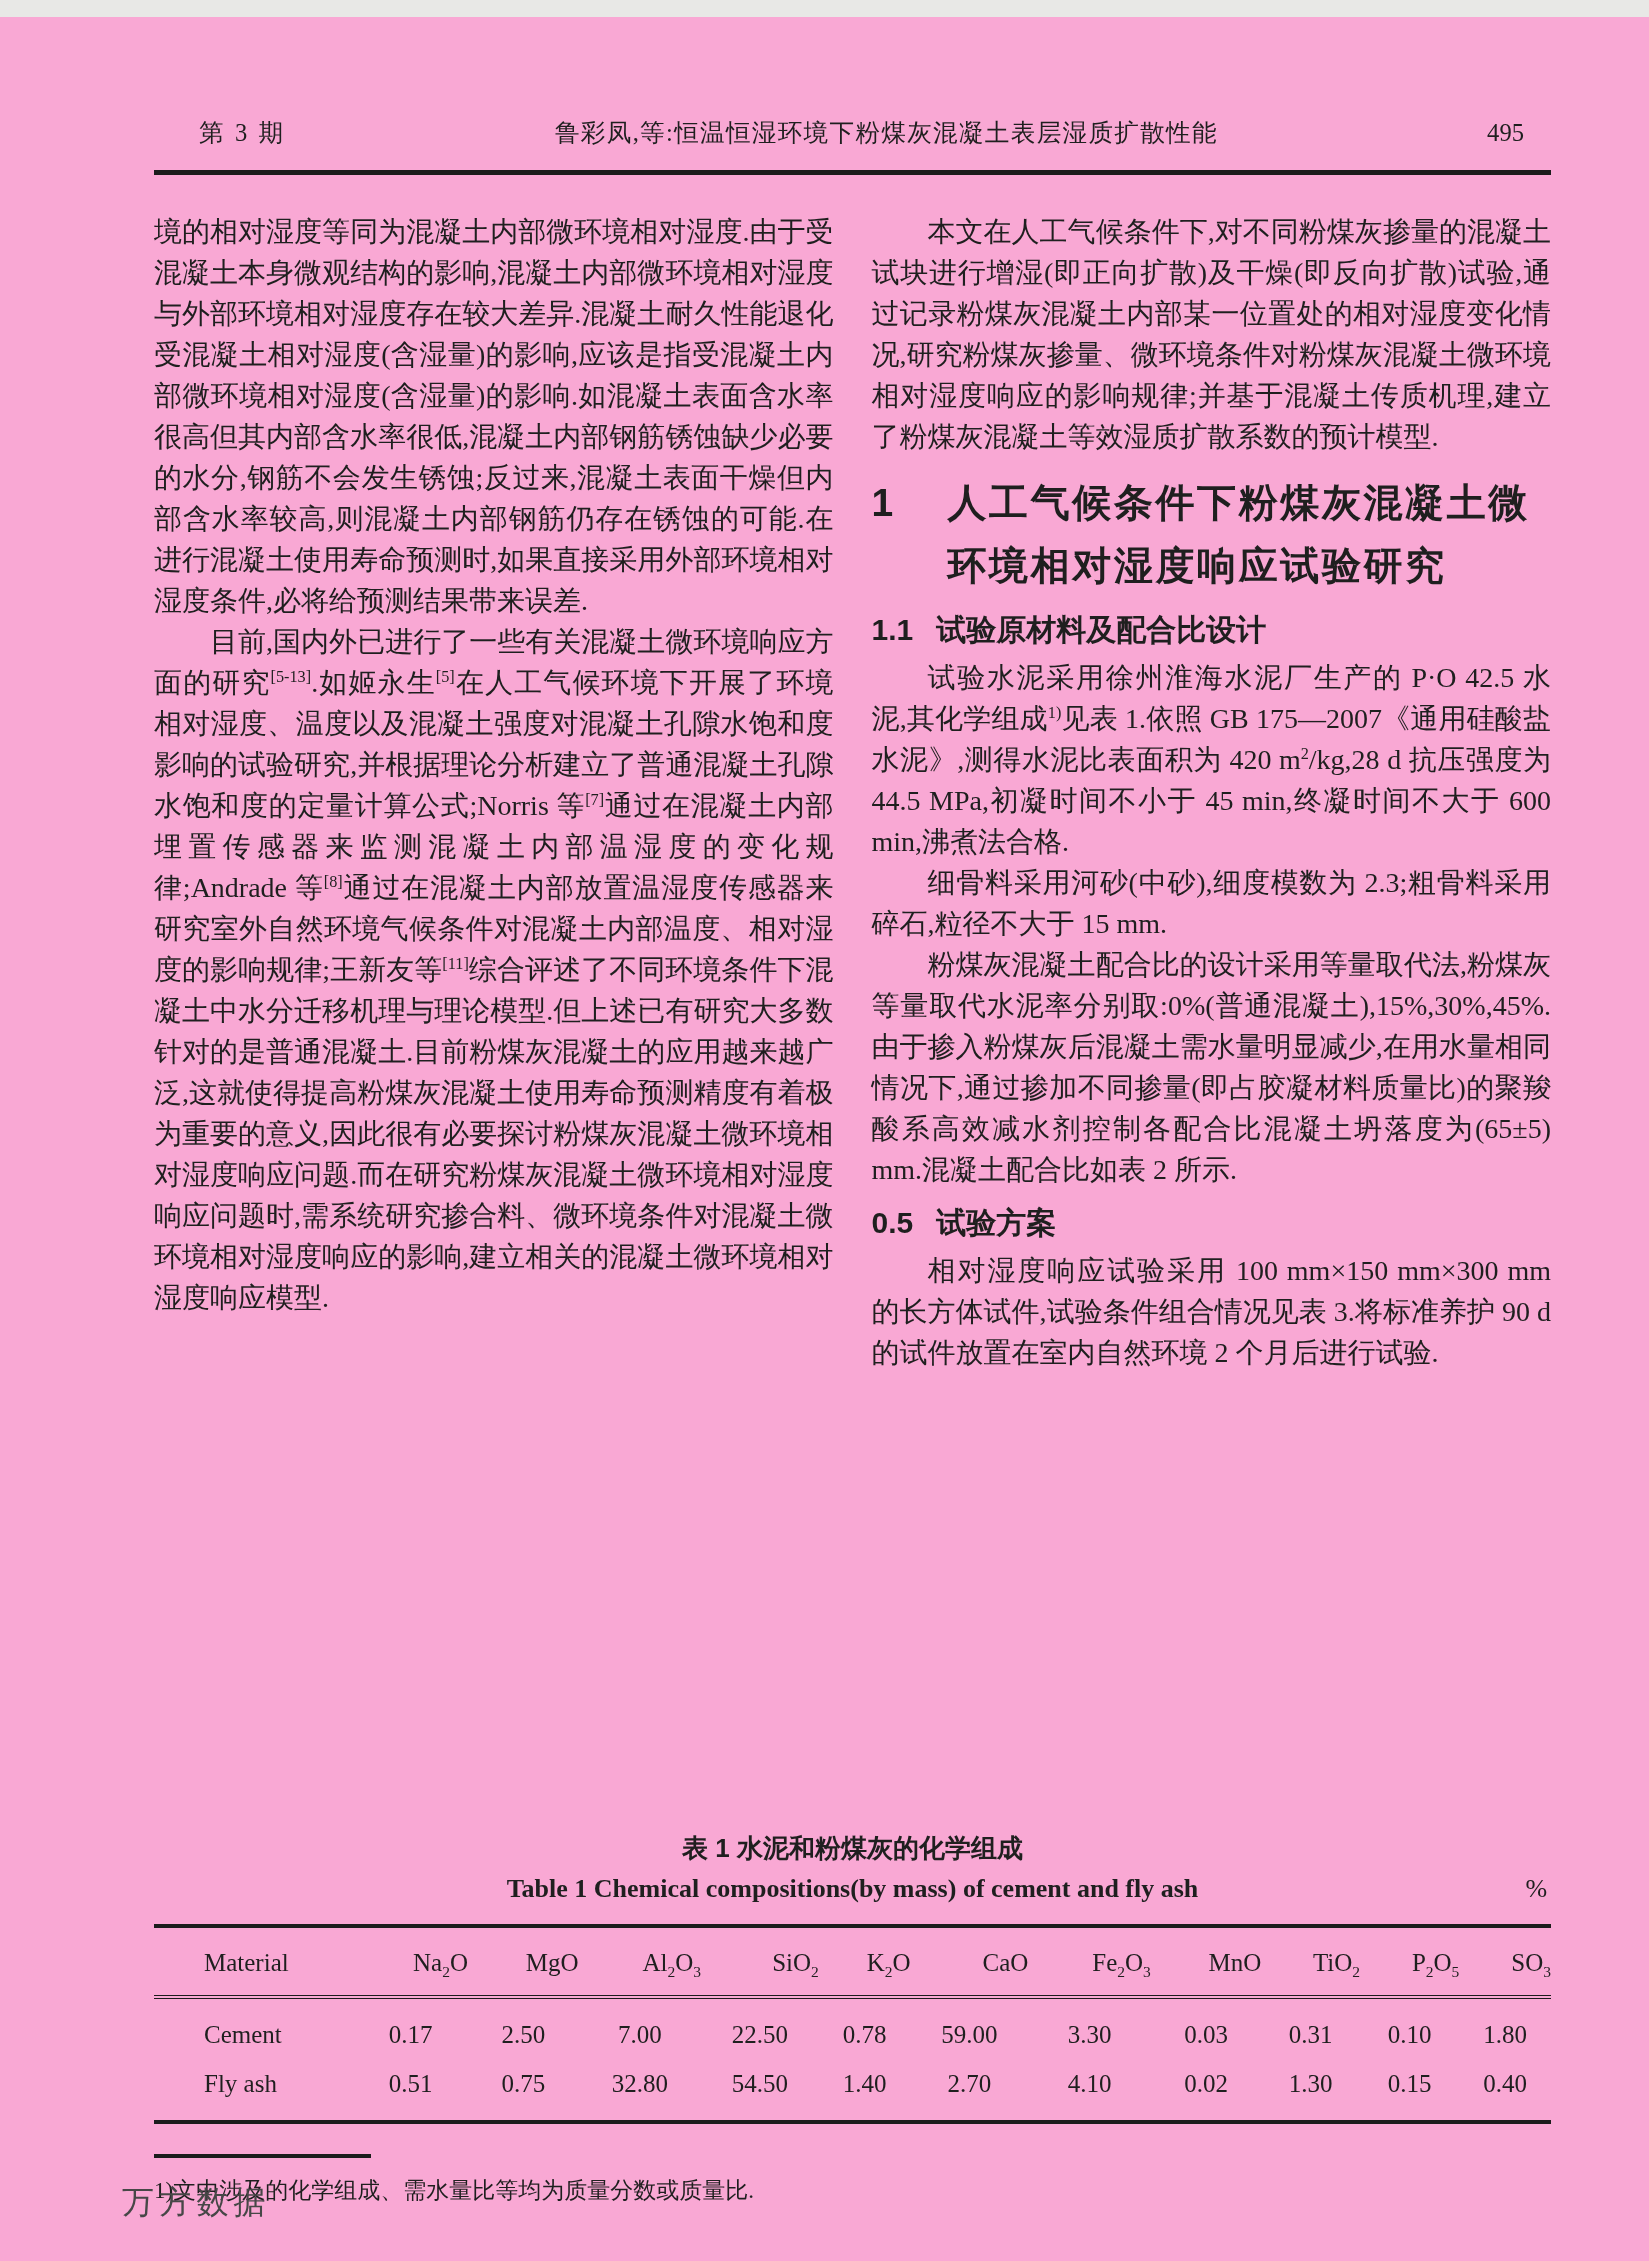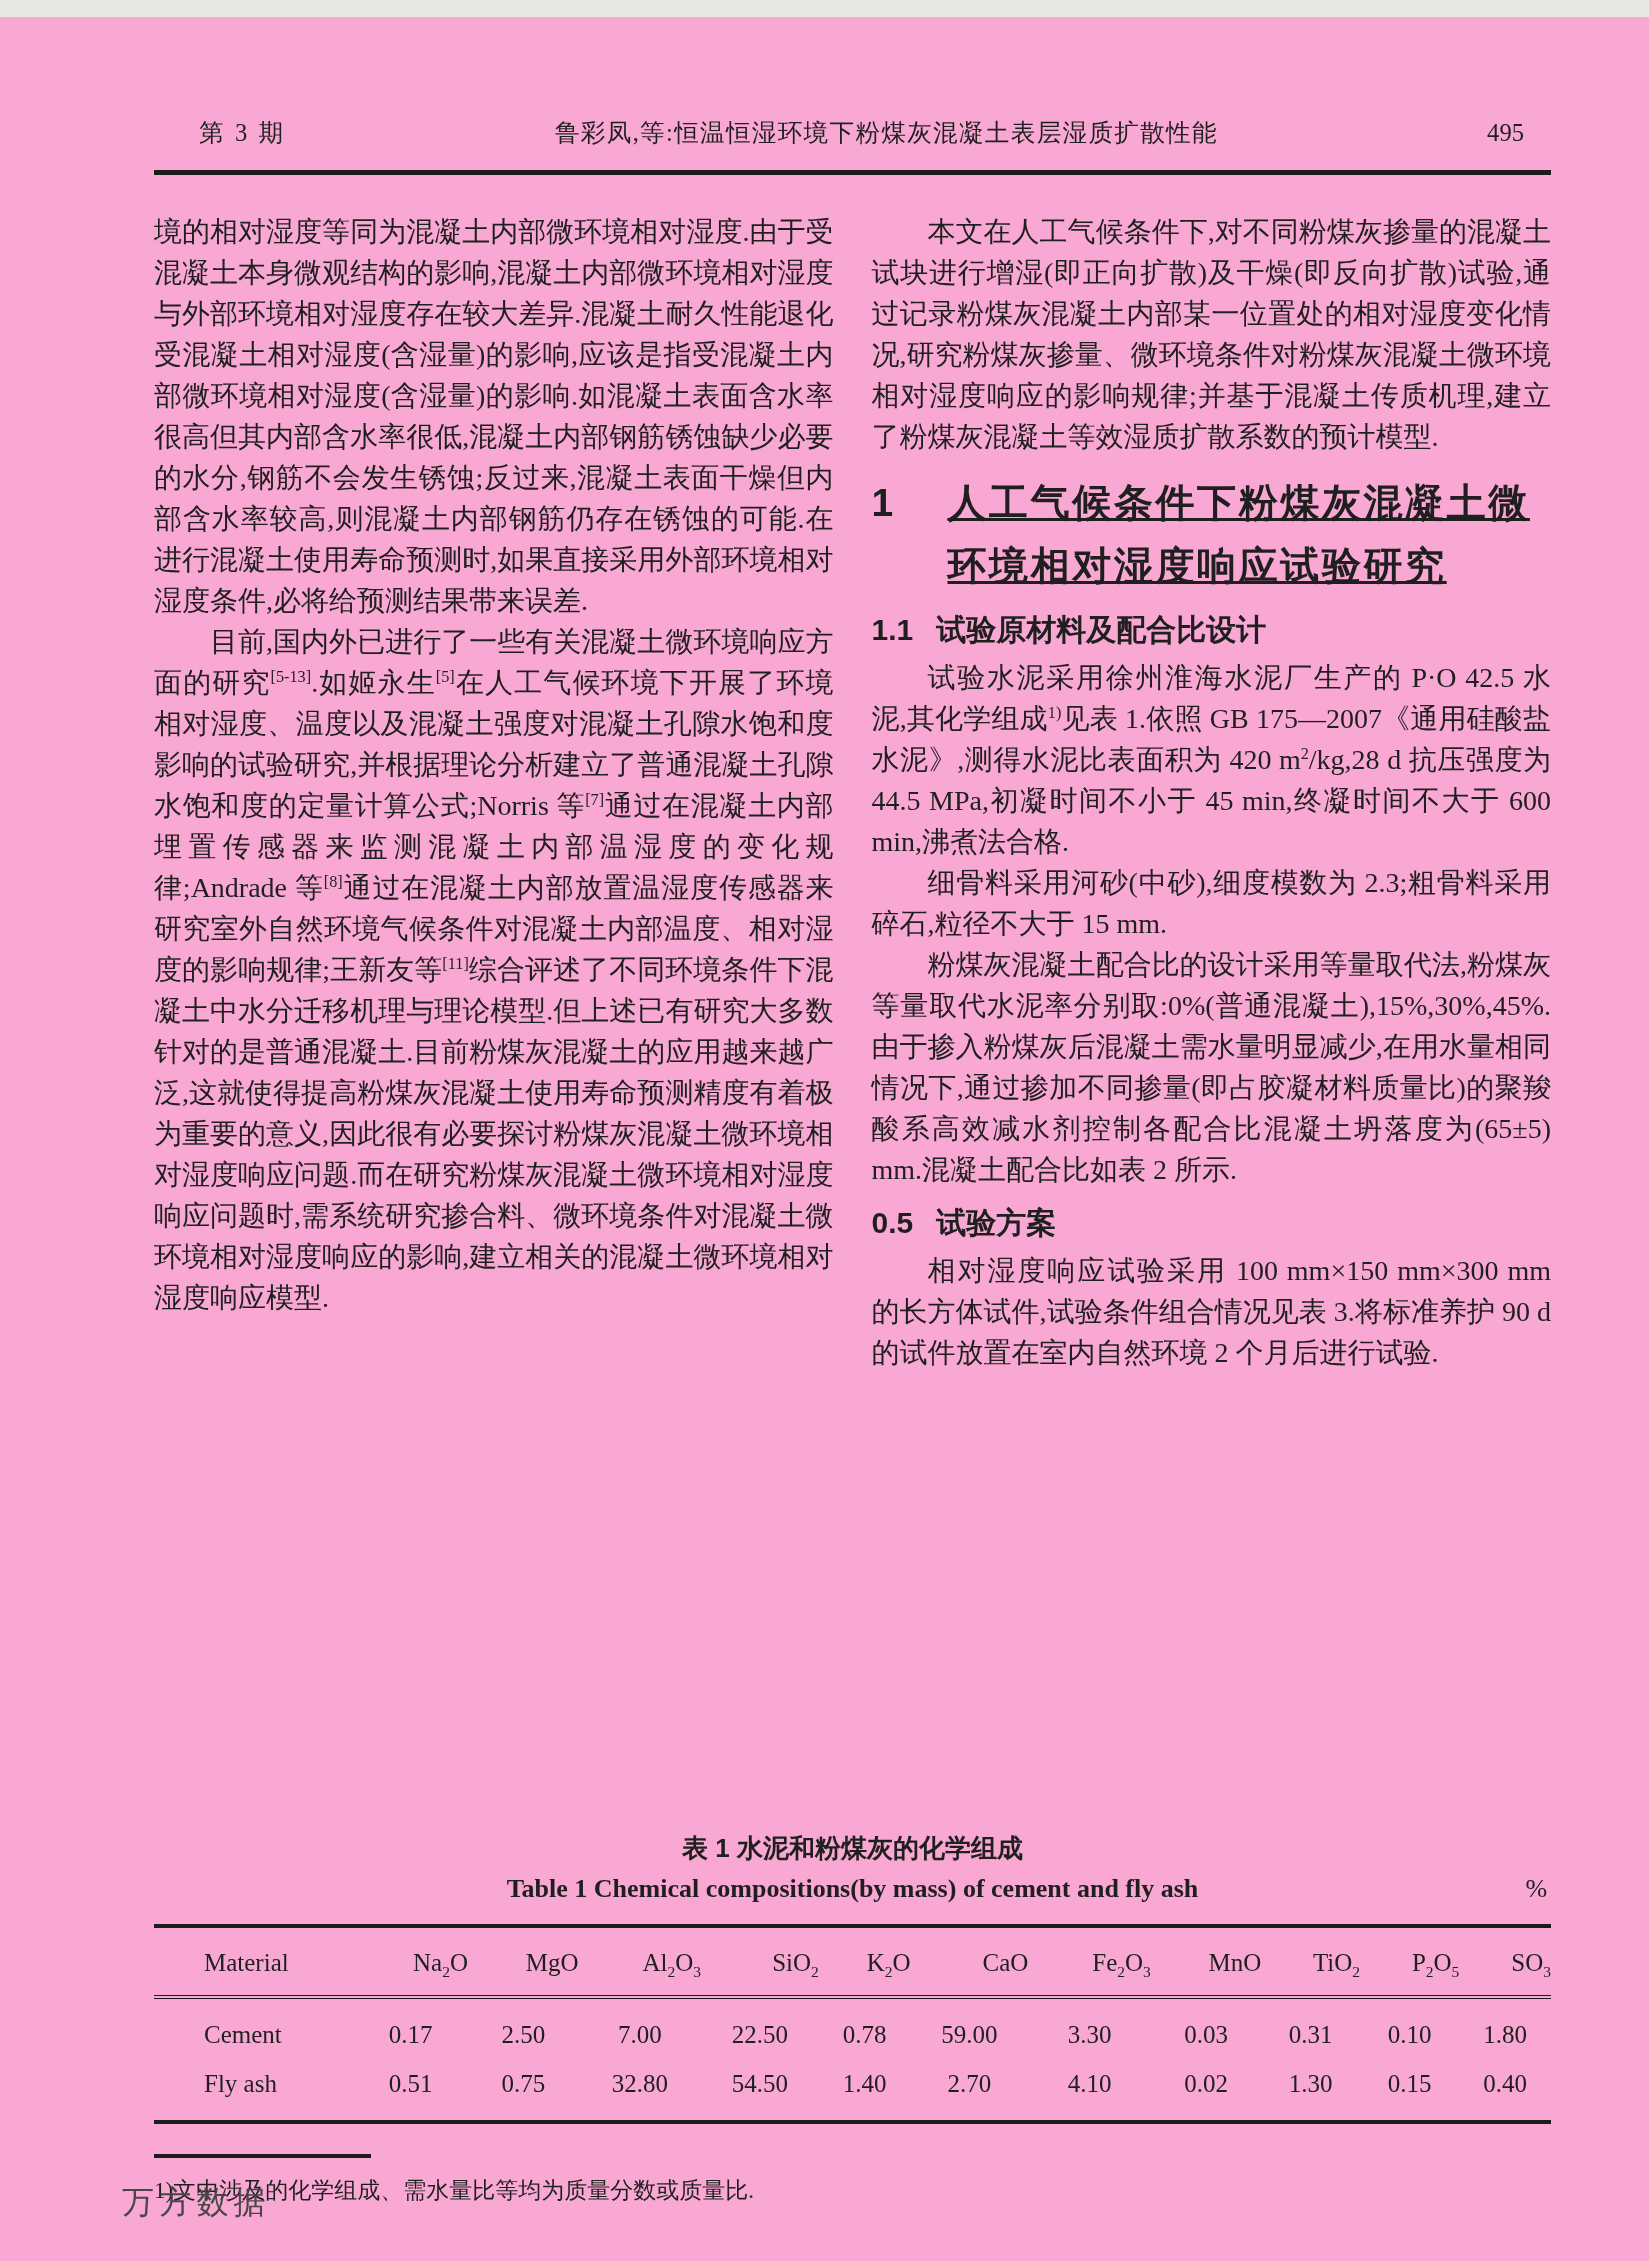--- a/index.html
+++ b/index.html
@@ -56,21 +56,21 @@
     display: flex;
     margin: 14.2px 0 10.3px 0;
     font-family: "Liberation Sans", "DejaVu Sans", sans-serif;
     font-weight: bold;
     font-size: 39px;
     line-height: 63px;
     letter-spacing: 2.6px;
     text-align: left;
   }
   .sec1 .num { width: 76px; flex: none; }
-  .sec1 .txt { flex: 1; text-decoration: underline; }
+  .sec1 .txt { flex: 1; }
   .sec2 {
     display: flex;
     margin: 10.3px 0 6.5px 0;
     font-family: "Liberation Sans", "DejaVu Sans", sans-serif;
     font-weight: bold;
     font-size: 30px;
     line-height: 43px;
     text-align: left;
   }
   .sec2 .num { margin-right: 23px; flex: none; }

